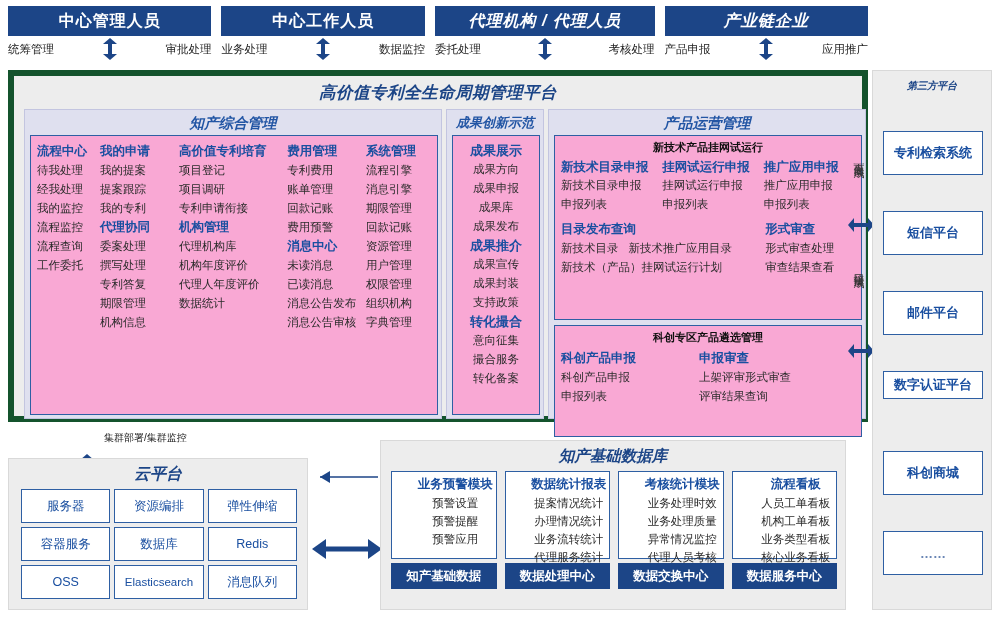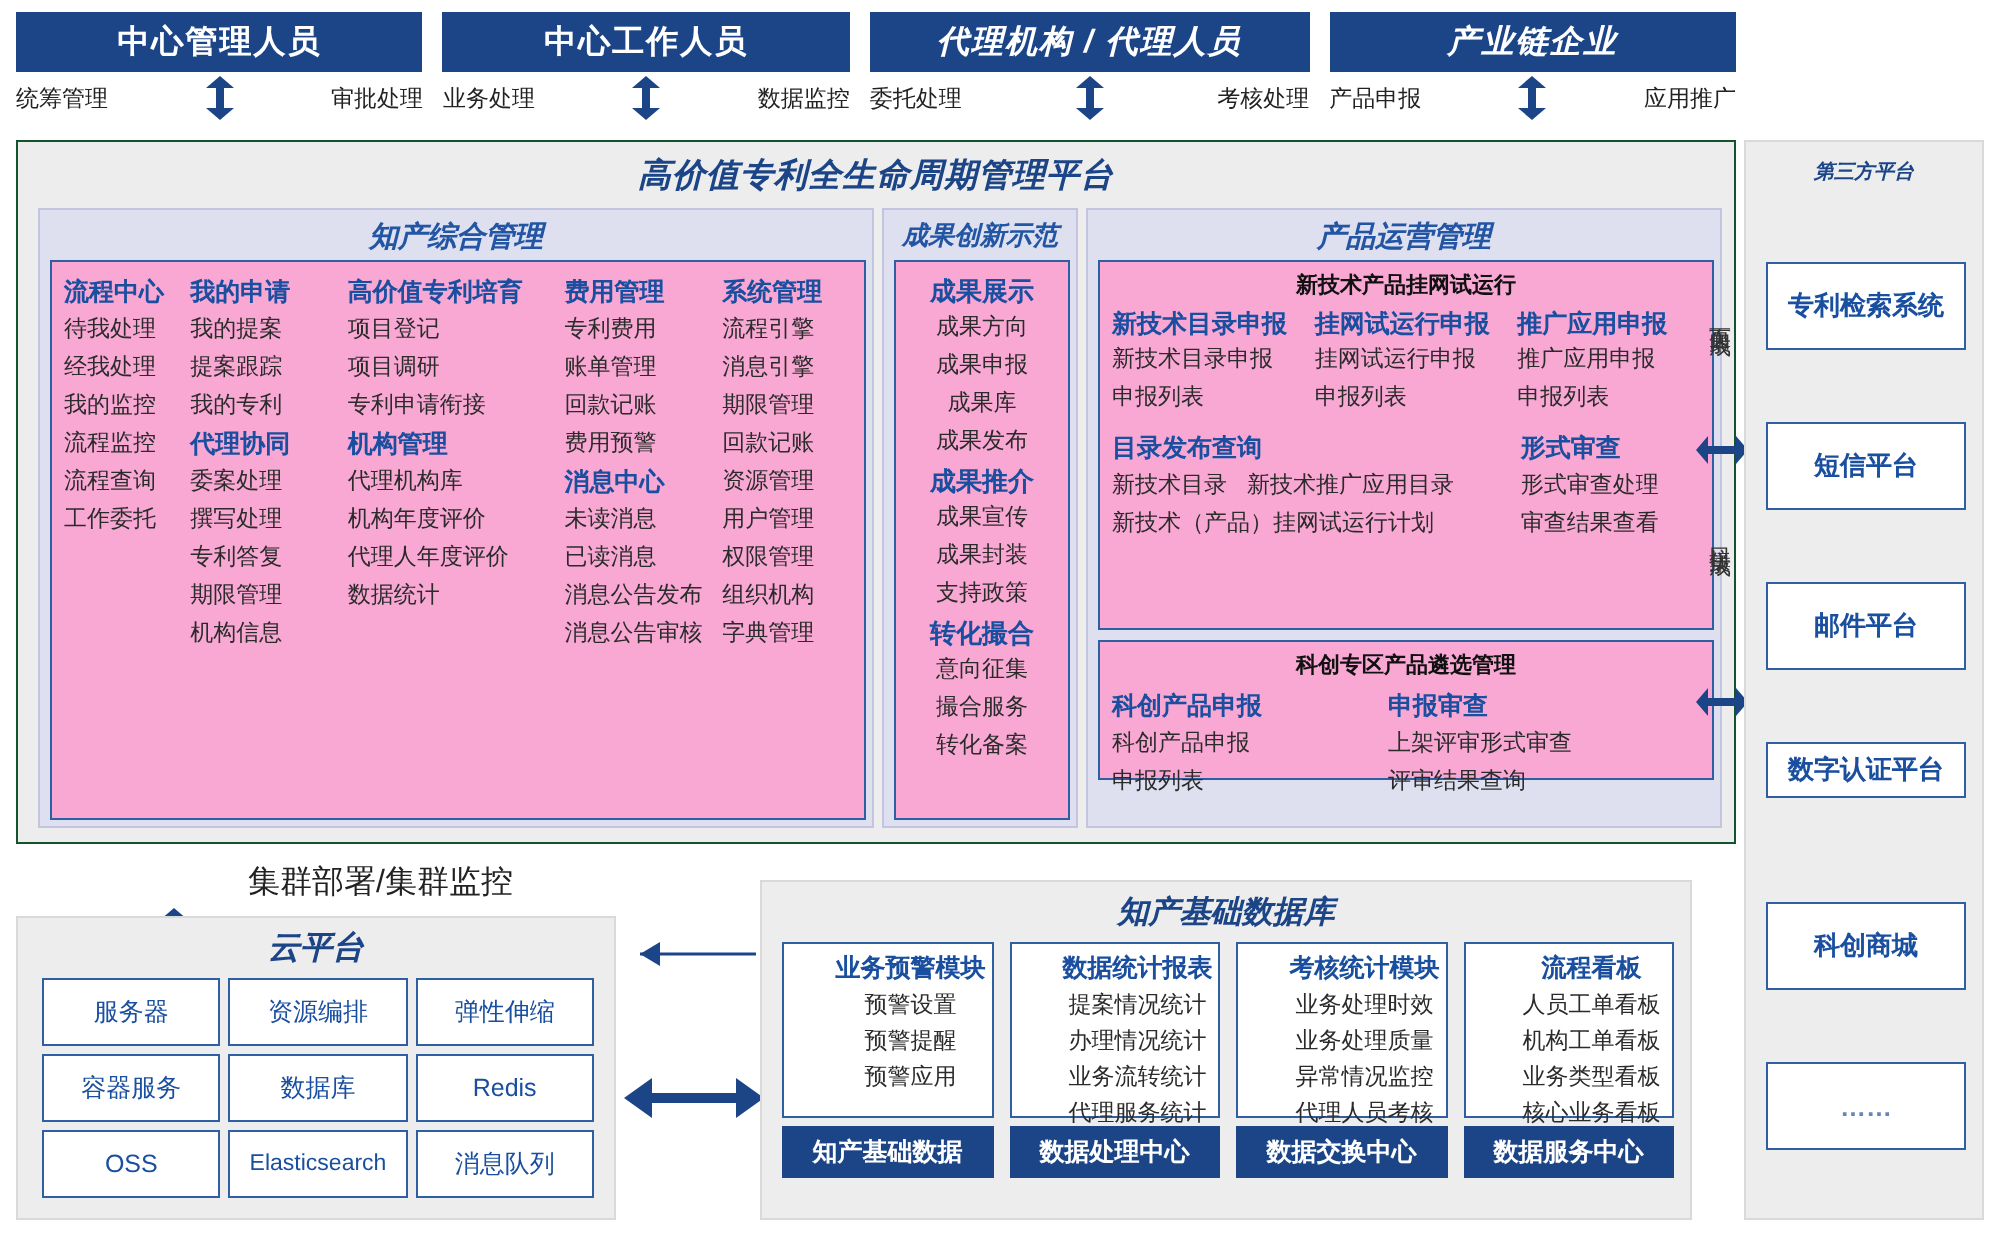--- a/index.html
+++ b/index.html
@@ -32,21 +32,21 @@
     border-bottom:6px solid #1c4587;
   }
   .vda i{
     position:absolute; left:0; bottom:0; width:0;height:0;
     border-left:7px solid transparent; border-right:7px solid transparent;
     border-top:6px solid #1c4587;
   }
 
   
   .platform{
-    background:#ededed; border:1px solid #14532d;
+    background:#ededed; border:6px solid #14532d;
   }
   .platform-title{
     text-align:center; font-size:16.5px; font-weight:bold; font-style:italic;
     color:#1c4587; padding-top:6px; letter-spacing:.5px;
   }
   .lav-panel{
     background:#dfe0ef; border:1px solid #c3c5e0;
   }
   .lav-title{
     text-align:center; font-size:14.5px; font-weight:bold; font-style:italic;
@@ -105,21 +105,21 @@
     text-align:center; font-size:15.5px; font-weight:bold; font-style:italic;
     color:#1c4587; padding-top:5px;
   }
   .db-col{ background:#fff; border:1.4px solid #2e5fa3;padding-left:23px; }
   .db-col-h{ text-align:center; font-weight:bold; font-size:12.5px; color:#1a4fa0; padding:4px 0 1px; }
   .db-col-i{ text-align:center; font-size:11.5px; color:#2b2b2b; line-height:18px; }
   .db-foot{
     background:#1c4587; color:#fff; font-weight:bold; font-size:12.5px;
     display:flex;align-items:center;justify-content:center;
   }
-  .cluster-label{ font-size:16px; color:#222;margin-left:20px; }
+  .cluster-label{ font-size:10px; color:#222; }
 </style>
 </head>
 <body>
 
 <div class="abs" style="left:8px; top:6px; width:860px; height:58px; display:flex; gap:10px;">
   <div style="flex:1">
     <div class="role-box">中心管理人员</div>
     <div class="role-sub">
       <span>统筹管理</span>
       <span class="vda">
@@ -278,21 +278,21 @@
           <div class="item">新技术（产品）挂网试运行计划</div>
         </div>
         <div style="width:90px">
           <div class="colhead">形式审查</div>
           <div class="item">形式审查处理</div>
           <div class="item">审查结果查看</div>
         </div>
       </div>
     </div>
 
-    <div class="white-box abs" style="left:5px; top:215px; width:308px; height:70px; padding:0 6px;">
+    <div class="white-box abs" style="left:5px; top:215px; width:308px; height:112px; padding:0 6px;">
       <div class="subbox-title">科创专区产品遴选管理</div>
       <div style="display:flex; gap:18px; margin-top:2px;">
         <div style="width:120px">
           <div class="colhead">科创产品申报</div>
           <div class="item">科创产品申报</div>
           <div class="item">申报列表</div>
         </div>
         <div style="width:140px">
           <div class="colhead">申报审查</div>
           <div class="item">上架评审形式审查</div>

